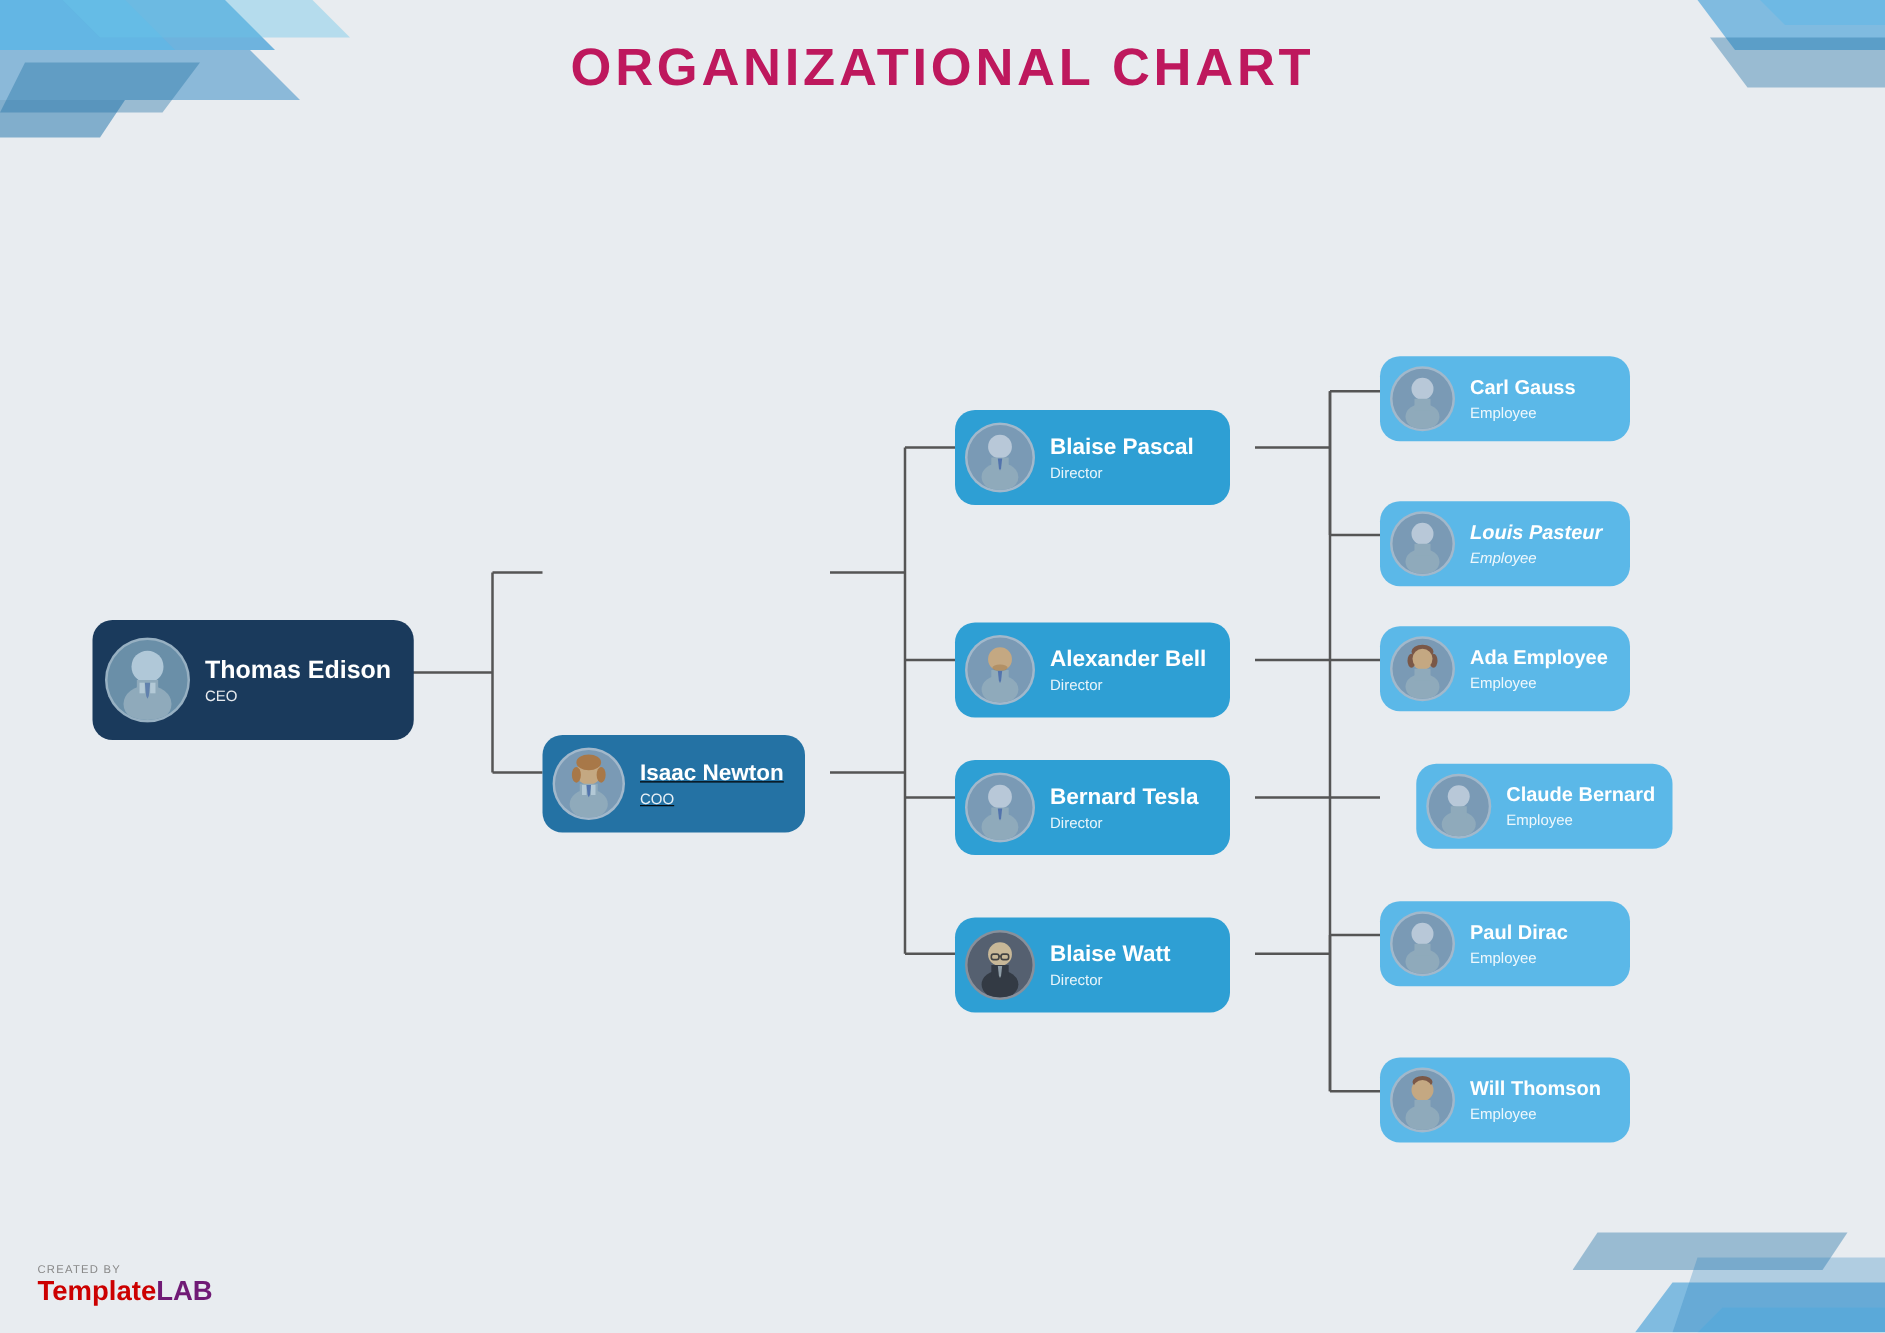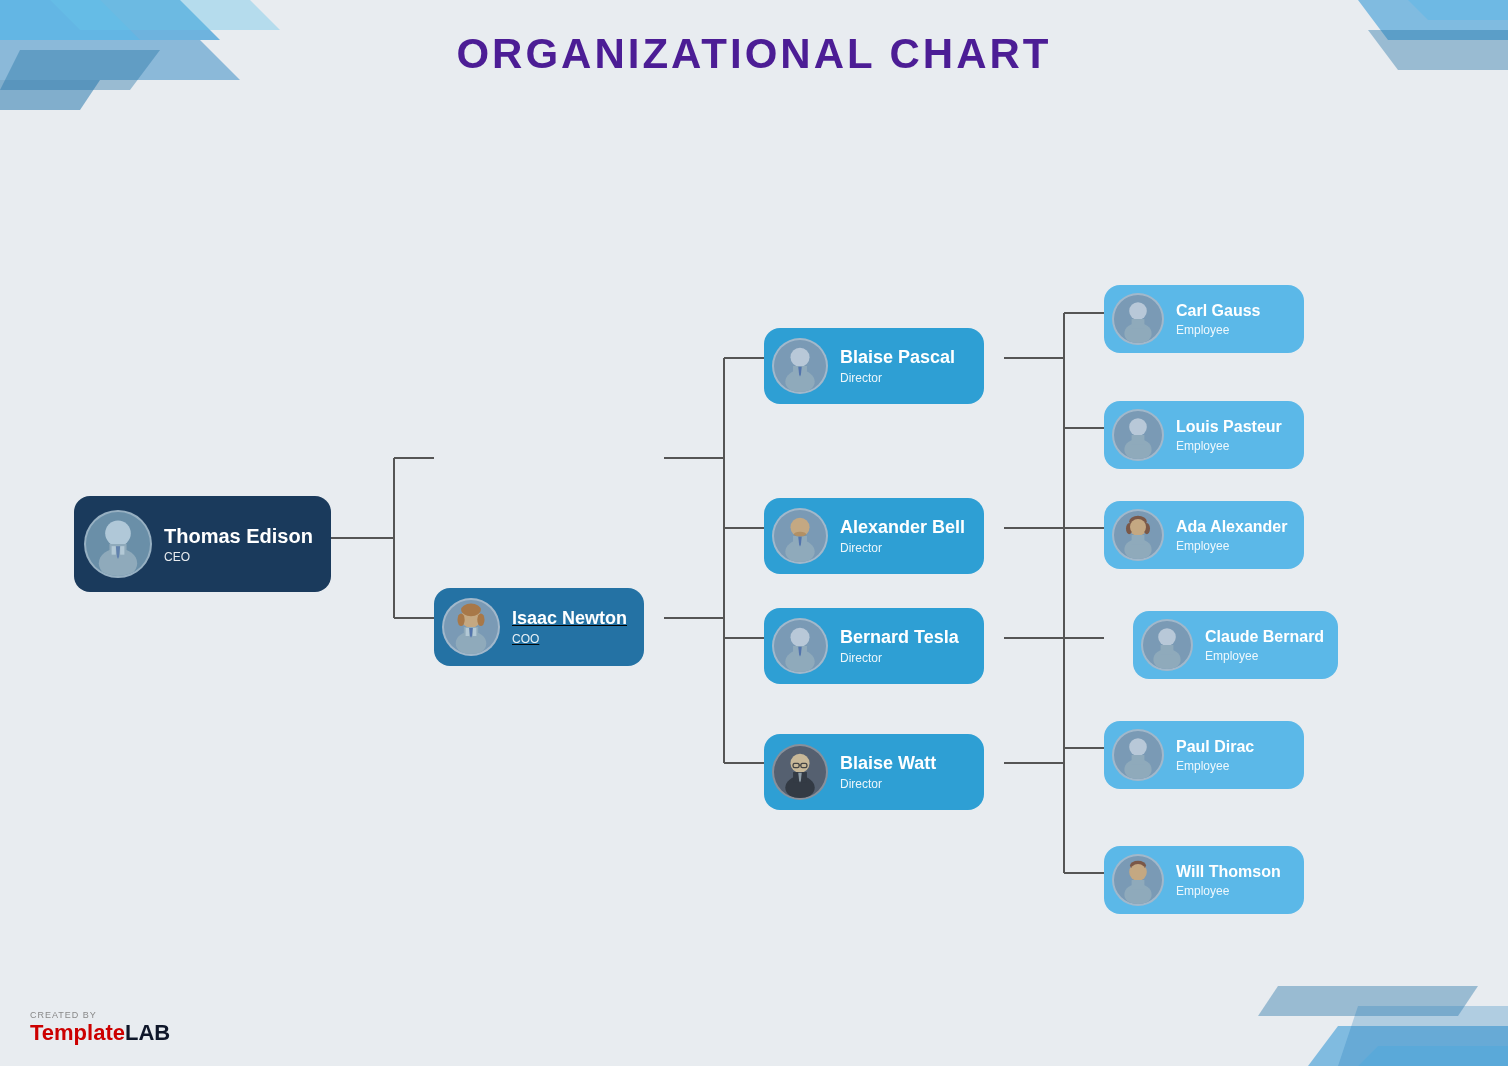--- a/index.html
+++ b/index.html
@@ -30,21 +30,21 @@
       width: 250px; height: 160px;
     }
 
     
     .page-title {
       text-align: center;
       padding-top: 30px;
       padding-right: 0;
       font-size: 42px;
       font-weight: 900;
-      color: #4c1d95;
+      color: #be185d;
       letter-spacing: 3px;
       position: relative;
       z-index: 1;
     }
 
     
     .node {
       display: flex;
       align-items: center;
       border-radius: 16px;
@@ -372,21 +372,21 @@
             <rect x="22" y="30" width="16" height="12" fill="#8faabb"></rect>
           </svg>
         </div>
         <div class="node-text">
           <div class="node-name small">Carl Gauss</div>
           <div class="node-role">Employee</div>
         </div>
       </div>
     </div>
 
-    <div style="position:absolute; left:1050px; top:263px;">
+    <div style="position:absolute; left:1050px; top:263px;font-style:italic;">
       <div class="node node-employee" style="background:#5bb8e8; min-width:200px; padding:8px 14px 8px 8px;">
         <div class="node-avatar employee-size" style="background:#7a9ab5; width:52px; height:52px;">
           <svg viewBox="0 0 60 60" xmlns="http://www.w3.org/2000/svg" class="person-svg">
             <circle cx="30" cy="20" r="11" fill="#b8c8d8"></circle>
             <ellipse cx="30" cy="48" rx="17" ry="13" fill="#8faabb"></ellipse>
             <rect x="22" y="30" width="16" height="12" fill="#8faabb"></rect>
           </svg>
         </div>
         <div class="node-text">
           <div class="node-name small">Louis Pasteur</div>
@@ -403,21 +403,21 @@
 
             <ellipse cx="30" cy="13" rx="11" ry="7" fill="#7a5848"></ellipse>
             <ellipse cx="19" cy="22" rx="4" ry="7" fill="#7a5848"></ellipse>
             <ellipse cx="41" cy="22" rx="4" ry="7" fill="#7a5848"></ellipse>
             <circle cx="30" cy="20" r="10" fill="#c4a882"></circle>
             <ellipse cx="30" cy="48" rx="17" ry="13" fill="#8faabb"></ellipse>
             <rect x="22" y="30" width="16" height="12" fill="#8faabb"></rect>
           </svg>
         </div>
         <div class="node-text">
-          <div class="node-name small">Ada Alexander</div>
+          <div class="node-name small">Ada Employee</div>
           <div class="node-role">Employee</div>
         </div>
       </div>
     </div>
 
     <div style="position:absolute; left:1050px; top:473px;padding-left:29px;">
       <div class="node node-employee" style="background:#5bb8e8; min-width:200px; padding:8px 14px 8px 8px;">
         <div class="node-avatar employee-size" style="background:#7a9ab5; width:52px; height:52px;">
           <svg viewBox="0 0 60 60" xmlns="http://www.w3.org/2000/svg" class="person-svg">
             <circle cx="30" cy="20" r="11" fill="#b8c8d8"></circle>
@@ -465,15 +465,15 @@
         </div>
       </div>
     </div>
 
   </div>
 </div>
 
 <div class="watermark">
   <div class="watermark-created">CREATED BY</div>
   <div class="watermark-brand">
-    <span>Template</span><span style="font-weight:900;color:#0f172a;">LAB</span>
+    <span>Template</span><span style="font-weight:900;color:#701a75;">LAB</span>
   </div>
 </div>
 
 </body></html>

